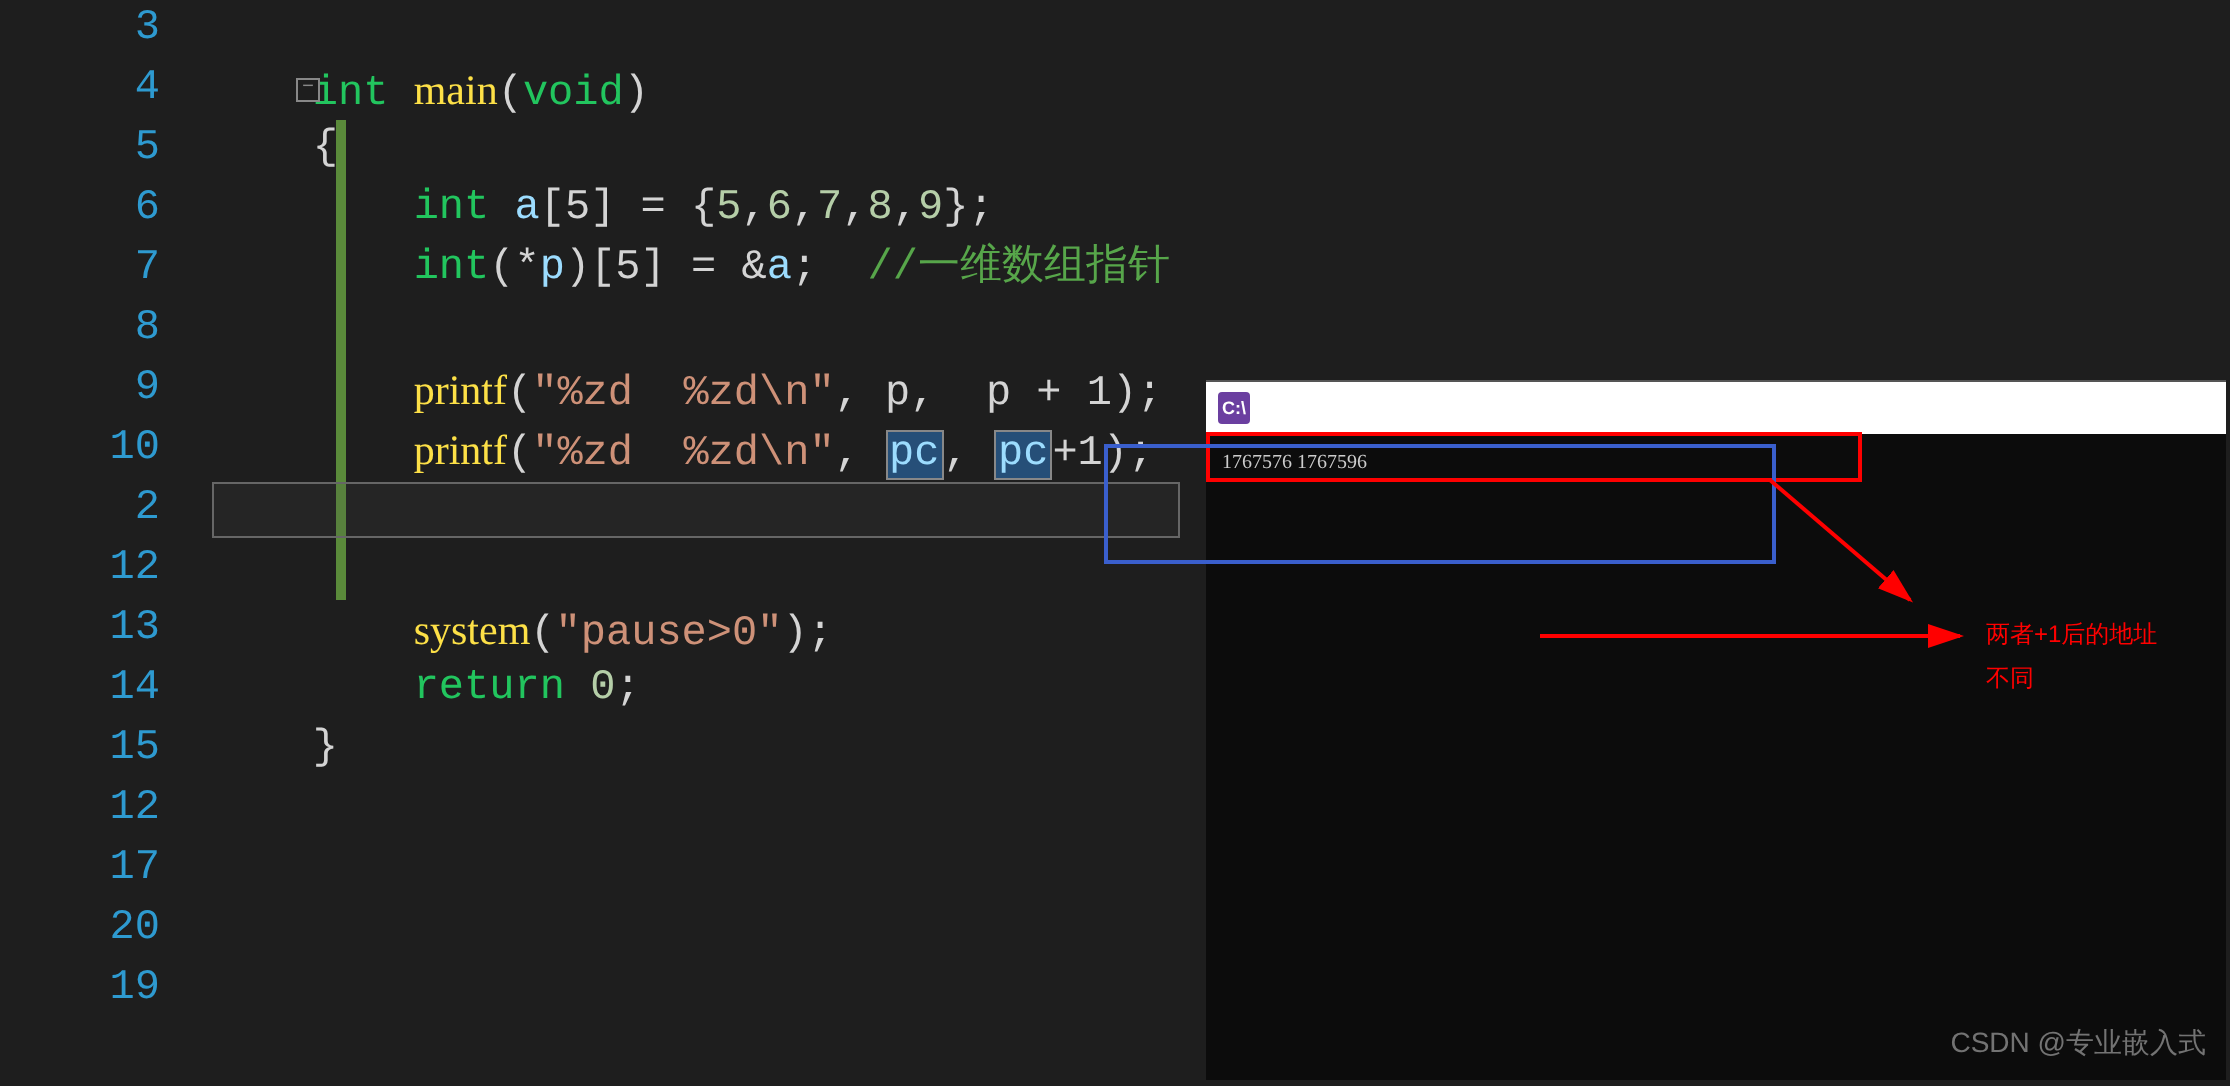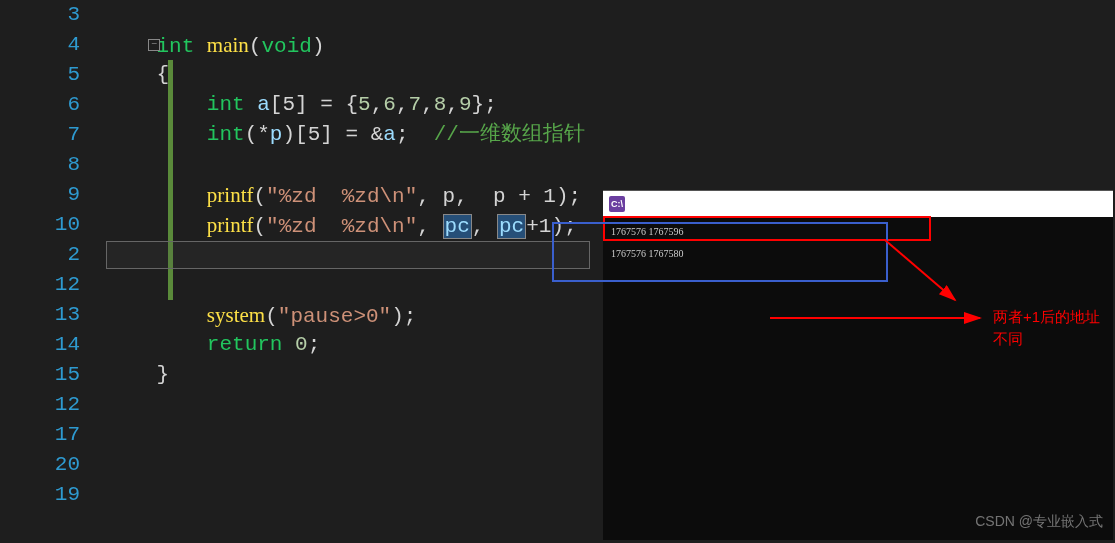--- a/index.html
+++ b/index.html
@@ -138,21 +138,21 @@
       pointer-events: none;
     }
     .arrow-svg {
       position: absolute;
       pointer-events: none;
     }
     .annotation-text {
       position: absolute;
       color: #ff0000;
       font-family: 'Microsoft YaHei', sans-serif;
-      font-size: 15px;
+      font-size: 12px;
       line-height: 22px;
     }
     .watermark {
       position: absolute;
       right: 12px;
       bottom: 12px;
       color: rgba(200,200,200,0.55);
       font-family: sans-serif;
       font-size: 14px;
     }
@@ -200,21 +200,20 @@
 </div>
 
 <div class="line-highlight"></div>
 
 <div class="console-window">
   <div class="console-titlebar">
     <div class="console-icon">C:\</div>
   </div>
   <div class="console-body">
     <div>1767576  1767596</div>
-    <div>1767576  1767580</div>
   </div>
 </div>
 
 <div class="red-box"></div>
 <div class="blue-box"></div>
 
 <svg class="arrow-svg" style="left:880px; top:235px;" width="90" height="80">
   <defs>
       <marker id="ah1" markerWidth="10" markerHeight="10" refX="8" refY="3" orient="auto">
         <path d="M0,0 L0,6 L9,3 z" fill="#ff0000"></path>

